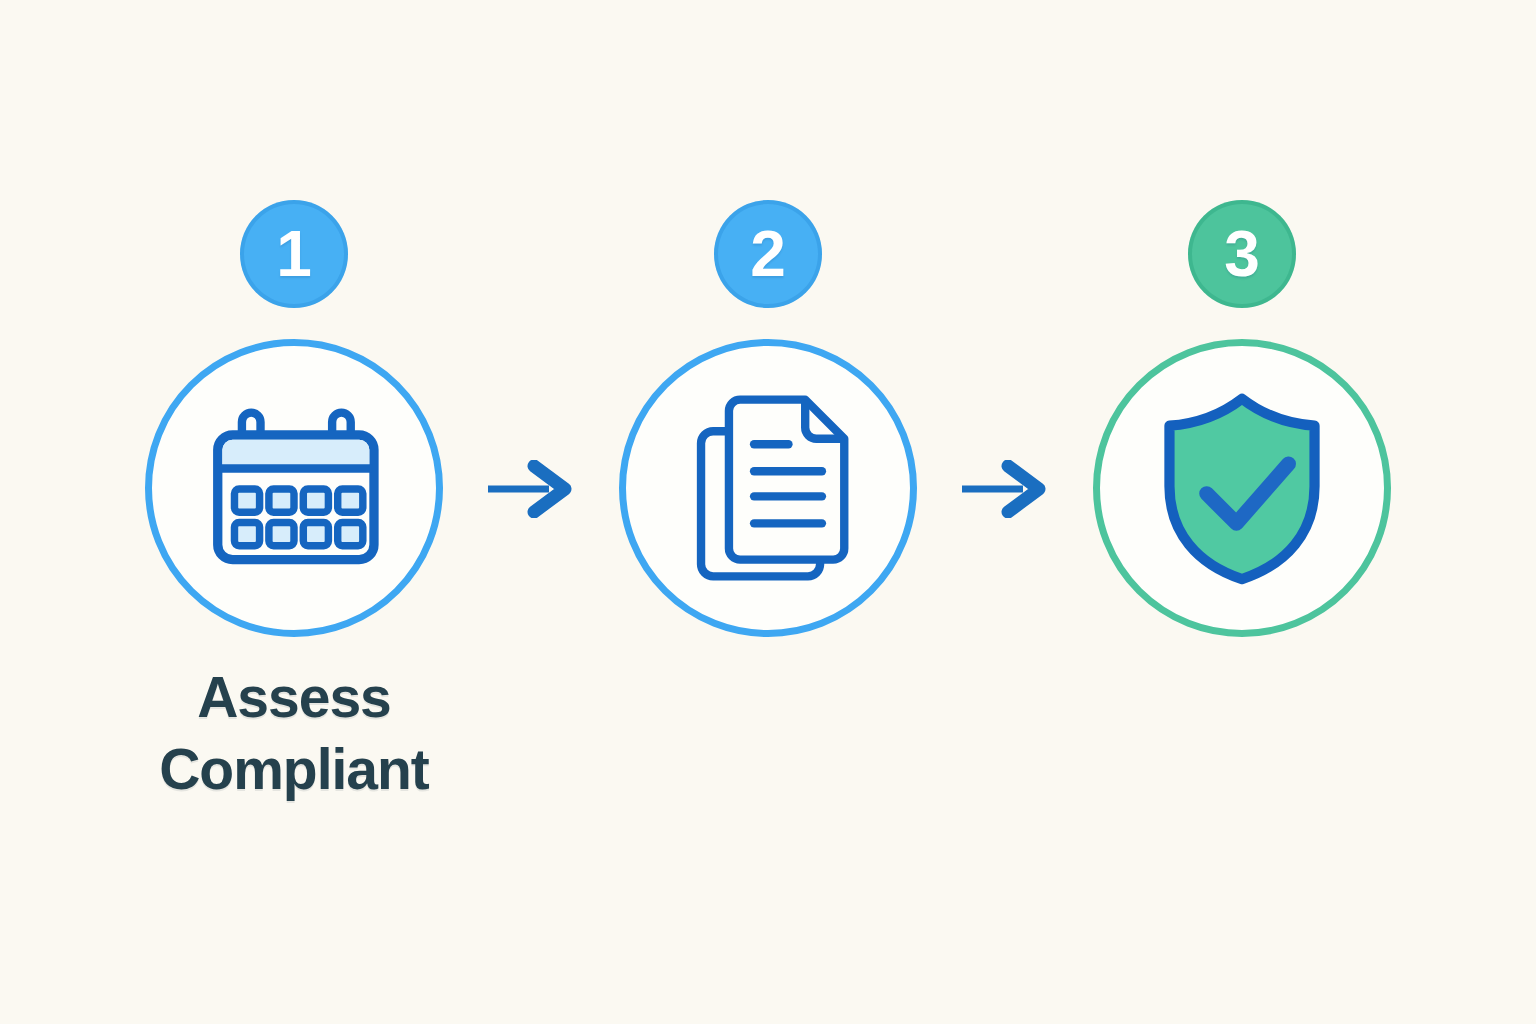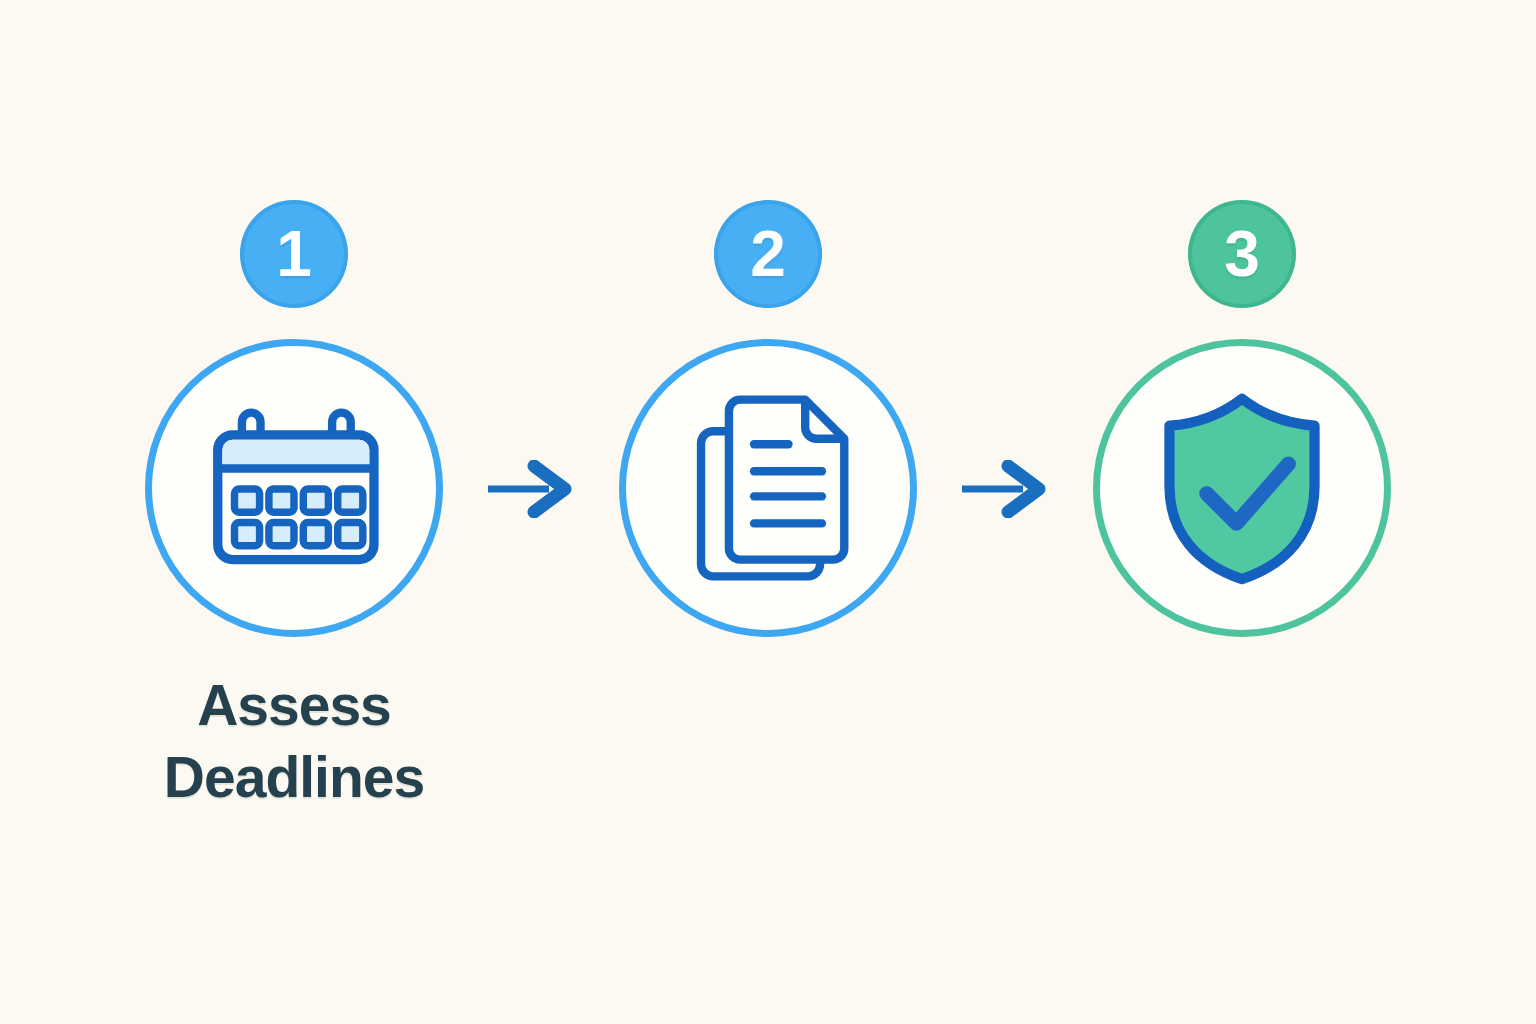--- a/index.html
+++ b/index.html
@@ -46,21 +46,21 @@
   }
   .ring {
     width:298px; height:298px;
     border-radius:50%;
     background:#FEFEFB;
     display:flex; align-items:center; justify-content:center;
   }
   .ring--blue  { border:7px solid #3EA7F2; }
   .ring--green { border:7px solid #4DC49D; }
   .label {
-    margin-top:32px;
+    margin-top:24px;
     font-size:57px;
     font-weight:700;
     line-height:72px;
     color:#25414D;
     text-align:center;
     letter-spacing:-1px;
     text-shadow:0 2px 0 rgba(40,60,70,0.10);
   }
   .arrow-col {
     width:134px;
@@ -99,21 +99,21 @@
 
             <rect x="36" y="124" width="27" height="25" rx="5" fill="#D7EDFB" stroke="#1565C0" stroke-width="8"></rect>
             <rect x="73" y="124" width="27" height="25" rx="5" fill="#D7EDFB" stroke="#1565C0" stroke-width="8"></rect>
             <rect x="110" y="124" width="27" height="25" rx="5" fill="#D7EDFB" stroke="#1565C0" stroke-width="8"></rect>
             <rect x="147" y="124" width="27" height="25" rx="5" fill="#D7EDFB" stroke="#1565C0" stroke-width="8"></rect>
           </svg>
         </span>
       </div>
       <div class="label">
         <div>Assess</div>
-        <div>Deadlines</div>
+        <div>Compliant</div>
       </div>
     </div>
 
     <div class="arrow-col">
       <span>
         <svg width="92" height="58" viewBox="0 0 92 58">
           <line x1="3" y1="29" x2="64" y2="29" stroke="#1A6EC0" stroke-width="7"></line>
           <path d="M49,6 L80,29 L49,52" fill="none" stroke="#1A6EC0" stroke-width="13" stroke-linecap="round" stroke-linejoin="round"></path>
         </svg>
       </span>

